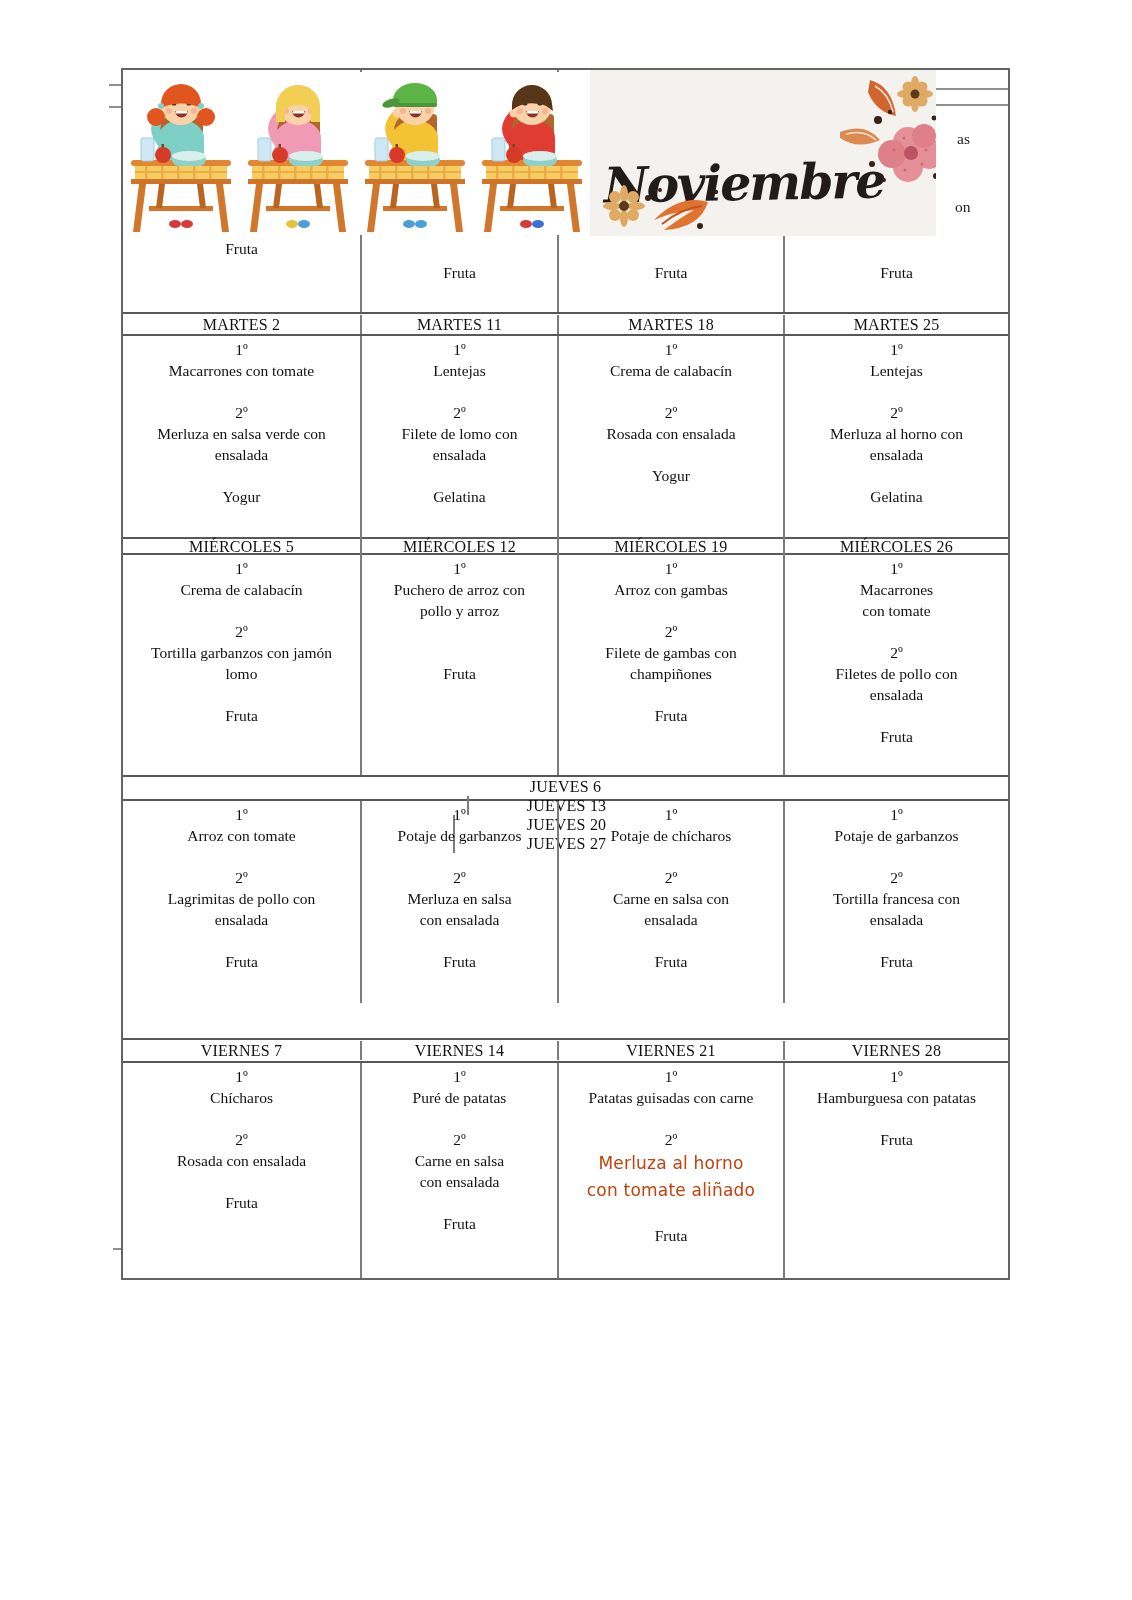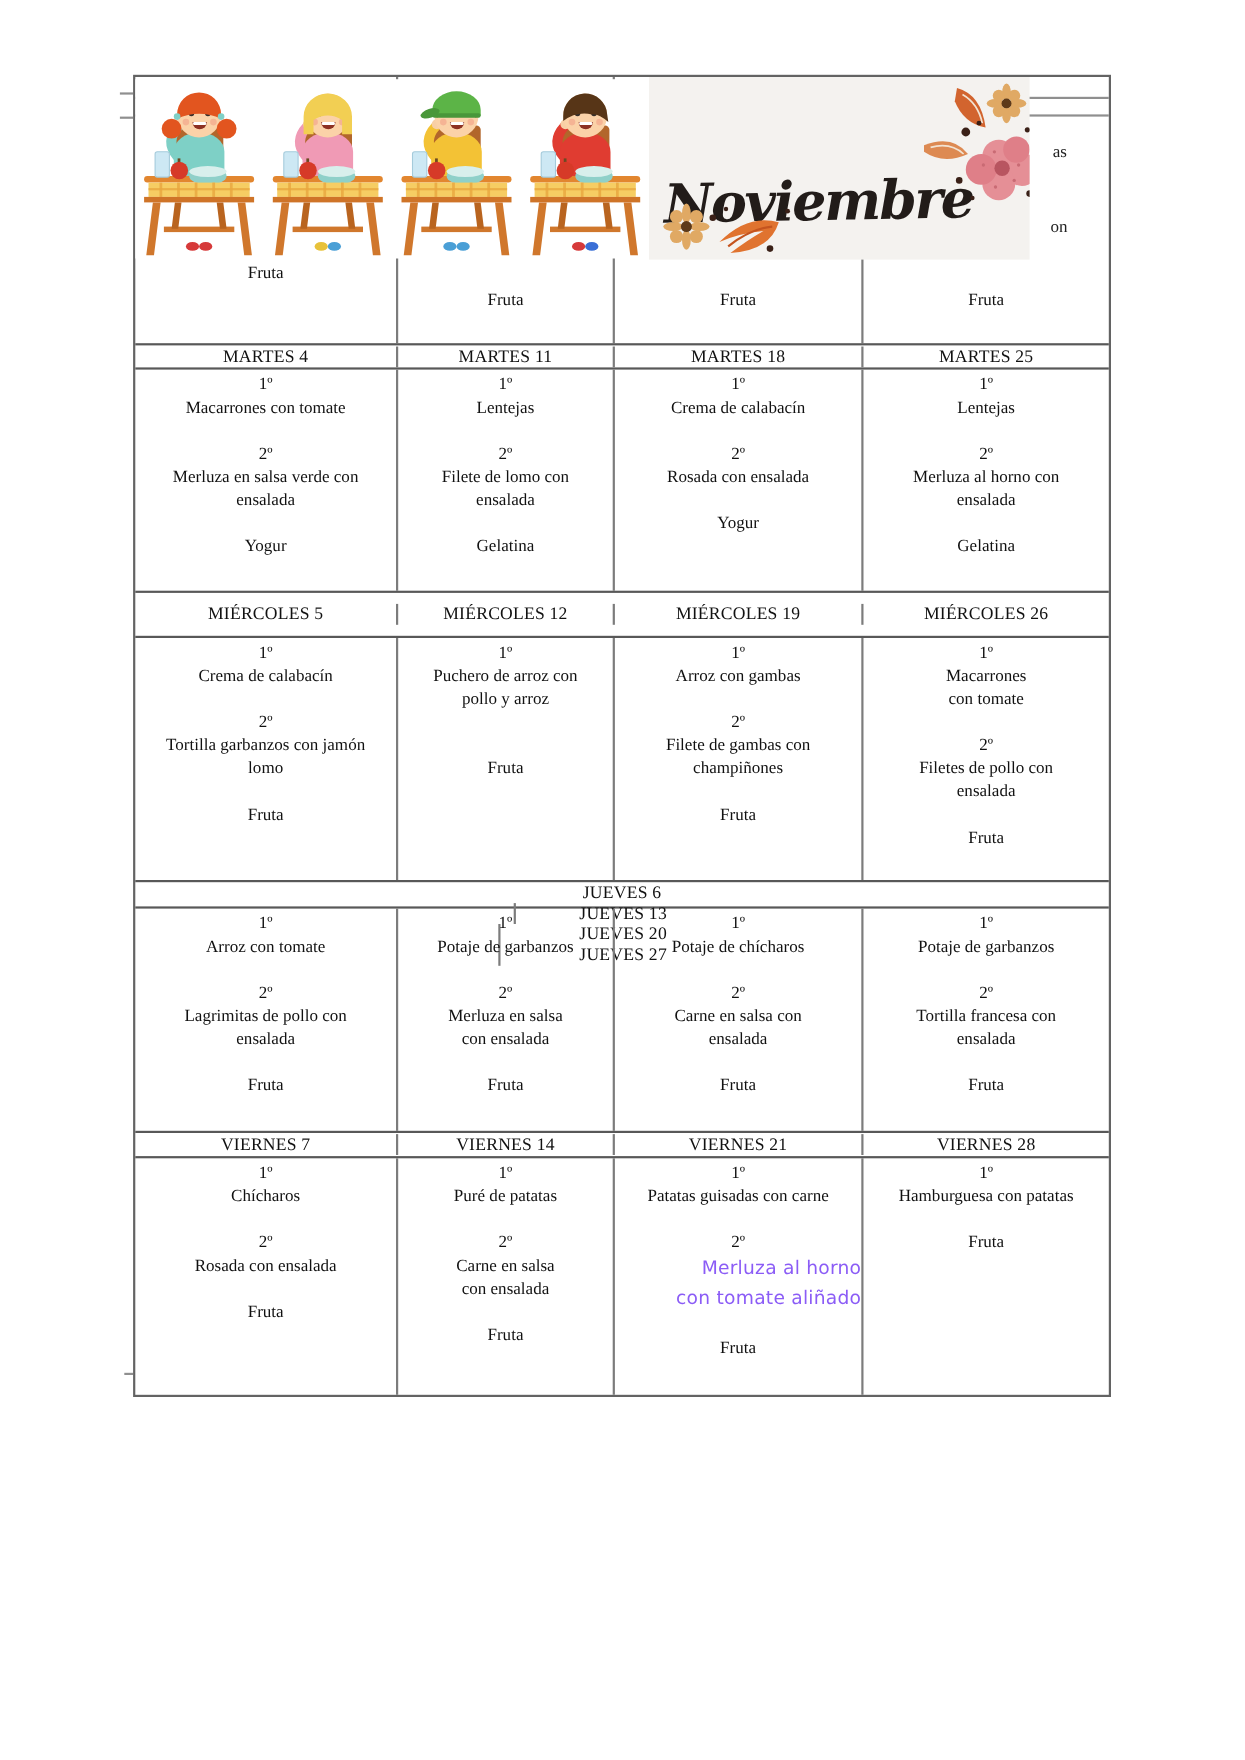--- a/index.html
+++ b/index.html
@@ -17,21 +17,21 @@
   .top-row { height:242px; }
   .fruta { position:absolute; left:0; right:0; font-size:15.5px; line-height:21px; }
   .fruta-high { top:168px; }
   .fruta-low  { top:192px; }
 
   .header-row { border-top:2px solid #585858; border-bottom:2px solid #585858; align-items:center; }
   .header-cell { font-size:16px; line-height:19px; letter-spacing:.2px; }
 
   .content-cell { padding-top:3px; overflow:hidden; }
   .line { font-size:15.5px; line-height:21px; white-space:nowrap; }
-  .alt-line { font-family:"DejaVu Sans", sans-serif; font-size:17px; line-height:27px; font-weight:500; letter-spacing:.2px; color:#8b5cf6;text-align:right; }
+  .alt-line { font-family:"DejaVu Sans", sans-serif; font-size:17px; line-height:27px; font-weight:500; letter-spacing:.2px; color:#c2410c; }
 
   .hidden-rule { position:absolute; left:0; right:0; height:2px; background:#8f8f8f; z-index:1; }
   .rule-1 { top:18px; } .rule-2 { top:34px; }
 
   .fragment { position:absolute; z-index:2; font-size:15.5px; line-height:21px; color:#222;margin-left:12px; }
   .frag-as { left:822px; top:58px; }
   .frag-on { left:820px; top:126px; }
 
   .artwork { position:absolute; left:0; top:0; width:877px; height:167px; z-index:3; }
   .kids-box { position:absolute; left:0; top:2px; width:467px; height:163px; background:#fff; }
@@ -74,21 +74,21 @@
       <div class="cell c2">
         <div class="fruta fruta-low">Fruta</div>
       </div>
       <div class="cell c3">
         <div class="fruta fruta-low">Fruta</div>
       </div>
     </div>
 
     <div id="grid-rows">
         <div class="row header-row" style="height: 24px;">
-          <div class="cell header-cell c0">MARTES 4</div>
+          <div class="cell header-cell c0">MARTES 2</div>
           <div class="cell header-cell c1">MARTES 11</div>
           <div class="cell header-cell c2">MARTES 18</div>
           <div class="cell header-cell c3">MARTES 25</div>
         </div>
         <div class="row content-row" style="height: 201px;">
           <div class="cell content-cell c0">
             <div class="line">1º</div>
             <div class="line">Macarrones con tomate</div>
             <div class="line">&nbsp;</div>
             <div class="line">2º</div>
@@ -120,21 +120,21 @@
             <div class="line">1º</div>
             <div class="line">Lentejas</div>
             <div class="line">&nbsp;</div>
             <div class="line">2º</div>
             <div class="line">Merluza al horno con</div>
             <div class="line">ensalada</div>
             <div class="line">&nbsp;</div>
             <div class="line">Gelatina</div>
           </div>
         </div>
-        <div class="row header-row" style="height: 43px;">
+        <div class="row header-row" style="height: 18px;">
           <div class="cell header-cell c0">MIÉRCOLES 5</div>
           <div class="cell header-cell c1">MIÉRCOLES 12</div>
           <div class="cell header-cell c2">MIÉRCOLES 19</div>
           <div class="cell header-cell c3">MIÉRCOLES 26</div>
         </div>
         <div class="row content-row" style="height: 220px;">
           <div class="cell content-cell c0">
             <div class="line">1º</div>
             <div class="line">Crema de calabacín</div>
             <div class="line">&nbsp;</div>
@@ -215,21 +215,21 @@
             <div class="line">1º</div>
             <div class="line">Potaje de garbanzos</div>
             <div class="line">&nbsp;</div>
             <div class="line">2º</div>
             <div class="line">Tortilla francesa con</div>
             <div class="line">ensalada</div>
             <div class="line">&nbsp;</div>
             <div class="line">Fruta</div>
           </div>
         </div>
-        <div class="row header-row" style="height: 25px;">
+        <div class="row header-row" style="height: 25px; margin-top: 35px;">
           <div class="cell header-cell c0">VIERNES 7</div>
           <div class="cell header-cell c1">VIERNES 14</div>
           <div class="cell header-cell c2">VIERNES 21</div>
           <div class="cell header-cell c3">VIERNES 28</div>
         </div>
         <div class="row content-row" style="height: 215px;">
           <div class="cell content-cell c0">
             <div class="line">1º</div>
             <div class="line">Chícharos</div>
             <div class="line">&nbsp;</div>

